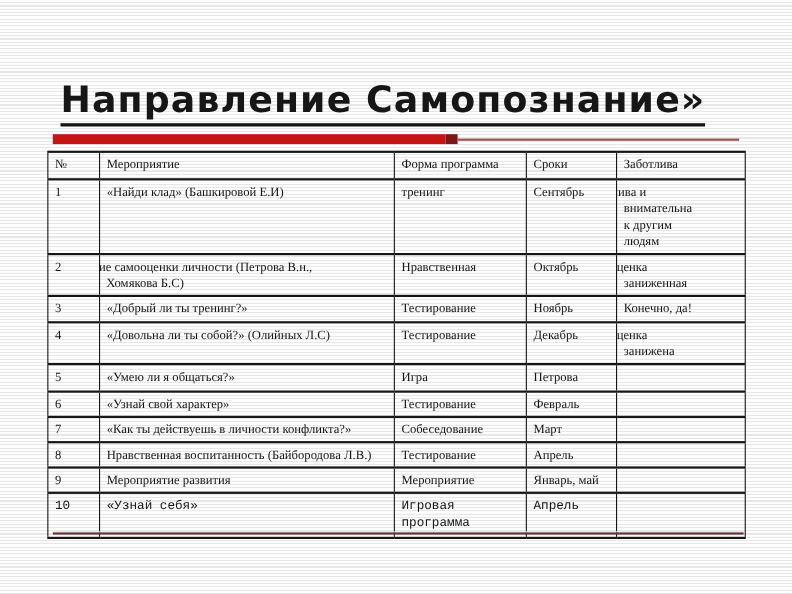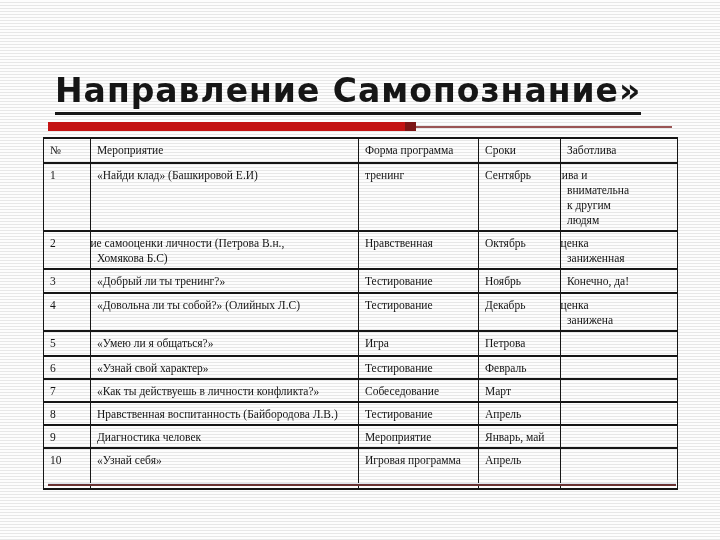--- a/index.html
+++ b/index.html
@@ -40,21 +40,21 @@
   }
   td.num,th.num{padding-left:9px;}
   
   td.hang{padding-left:44px;text-indent:-38px;}
   td.hang-sm{padding-left:48px;text-indent:-42px;}
   
   tr.rh-head{height:25px;}
   tr.rh1{height:66px;}  tr.rh2{height:31px;}  tr.rh3{height:24px;}
   tr.rh4{height:32px;}  tr.rh5{height:25px;}  tr.rh6{height:22px;}
   tr.rh7{height:23px;}  tr.rh8{height:23px;}  tr.rh9{height:23px;}
-  tr.rh10{height:41px;}
+  tr.rh10{height:41px;font-family:Liberation Mono, monospace;}
 </style>
 </head>
 <body>
 
 <div class="title-wrap">
   <span class="slide-title">Направление Самопознание»</span>
 </div>
 
 <div class="accent-bar"></div>
 <div class="accent-bar-cap"></div>
@@ -133,21 +133,21 @@
   </tr>
   <tr class="rh8">
     <td class="num">8</td>
     <td>Нравственная воспитанность (Байбородова Л.В.)</td>
     <td>Тестирование</td>
     <td>Апрель</td>
     <td></td>
   </tr>
   <tr class="rh9">
     <td class="num">9</td>
-    <td>Диагностика человек</td>
+    <td>Мероприятие развития</td>
     <td>Мероприятие</td>
     <td>Январь, май</td>
     <td></td>
   </tr>
   <tr class="rh10">
     <td class="num">10</td>
     <td>«Узнай себя»</td>
     <td>Игровая программа</td>
     <td>Апрель</td>
     <td></td>

